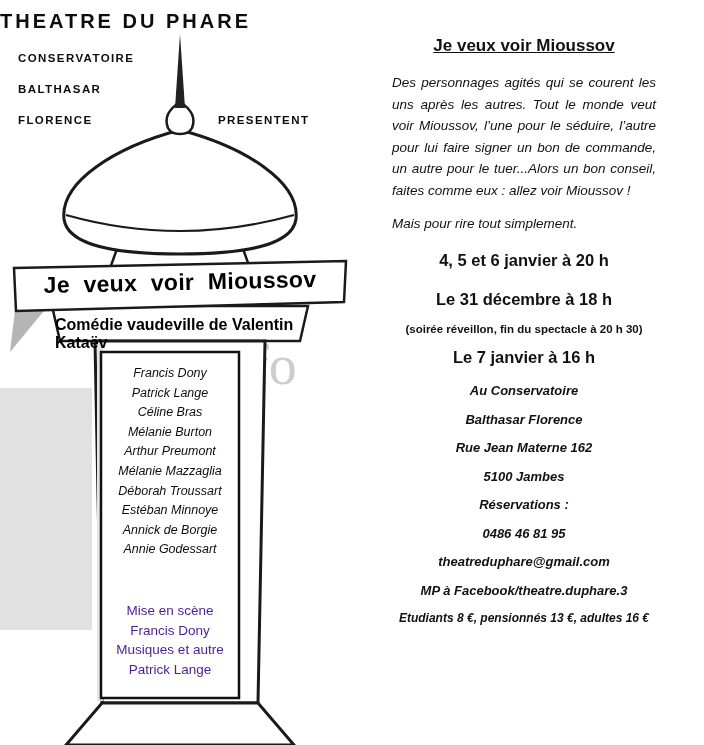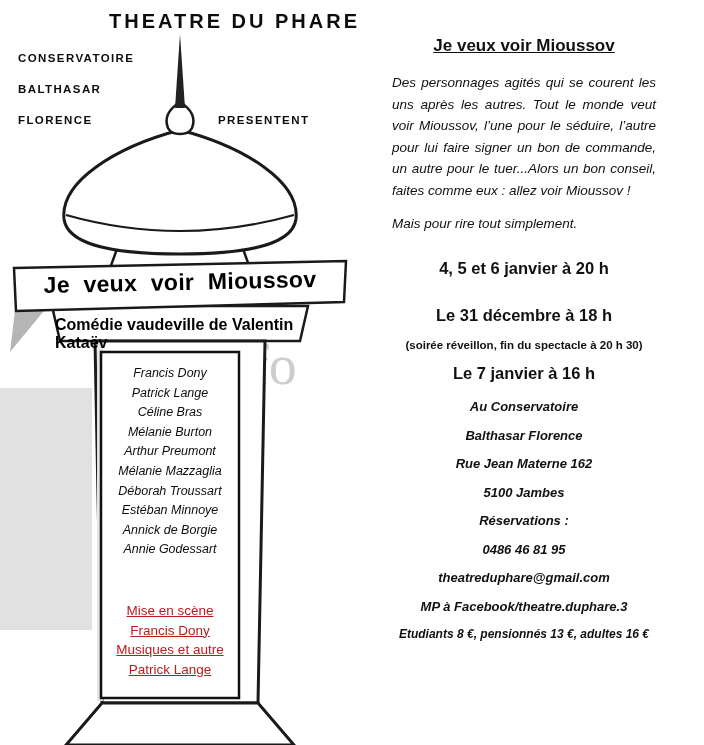--- a/index.html
+++ b/index.html
@@ -10,21 +10,21 @@
     height: 745px;
     background: #ffffff;
     overflow: hidden;
     color: #111111;
   }
   .abs { position: absolute; }
 
   
   .theatre-title {
     left: 0; top: 10px; width: 360px;
-    text-align: right;
+    text-align: left;
     font-size: 20px; font-weight: 700;
     letter-spacing: 3px;
     color: #0d0d0d;
   }
   .presenter-line {
     font-size: 11.5px; font-weight: 700;
     letter-spacing: 1.4px;
     color: #0d0d0d;
     text-align: right;
   }
@@ -45,22 +45,21 @@
     left: 103px; top: 364px; width: 134px;
     text-align: center;
     font-style: italic;
     font-size: 12.5px; line-height: 19.6px;
     color: #0d0d0d;
   }
   .credits-list {
     left: 95px; top: 601px; width: 150px;
     text-align: center;
     font-size: 13.5px; line-height: 19.6px;
-    color: #b91c1c;
-    text-decoration: underline;
+    color: #4c1d95;
   }
 
   
   .right-col {
     left: 392px; top: 36px; width: 264px;
     color: #111;
   }
   .r-heading {
     text-align: center;
     font-weight: 700;
@@ -73,21 +72,21 @@
     font-size: 13.5px;
     line-height: 21.5px;
     text-align: justify;
   }
   .r-tagline {
     margin-top: 15px;
     font-style: italic;
     font-size: 13.5px;
   }
   .r-date {
-    margin-top: 28px;
+    margin-top: 20px;
     text-align: center;
     font-weight: 700;
     font-size: 16.5px;
   }
   .r-note {
     margin-top: 14px;
     text-align: center;
     font-weight: 700;
     font-size: 11.5px;
   }

